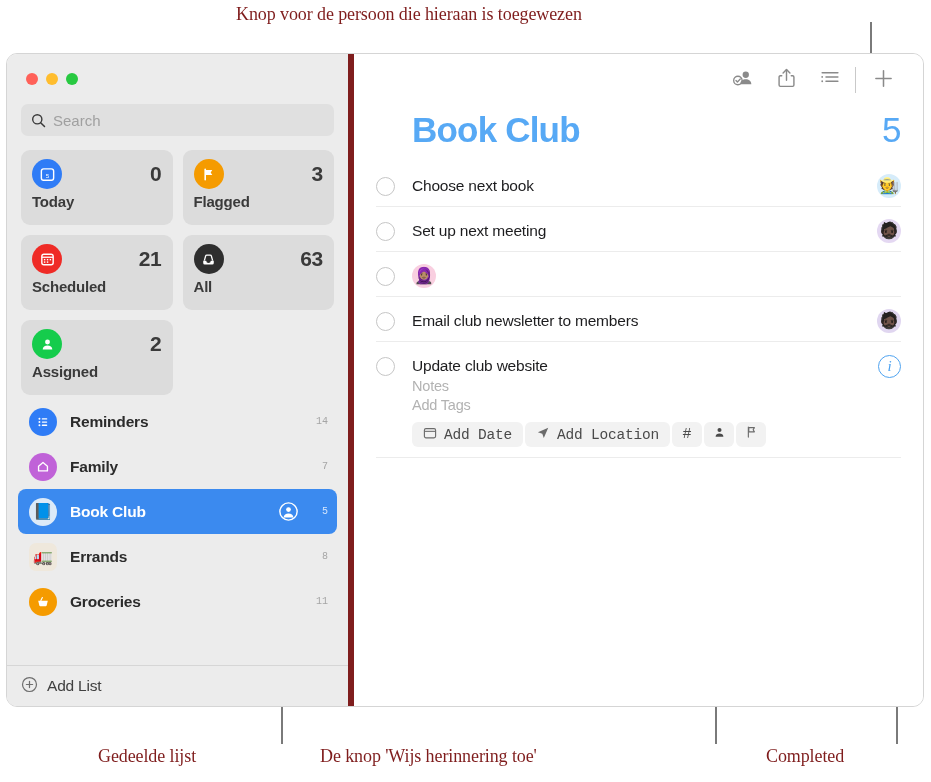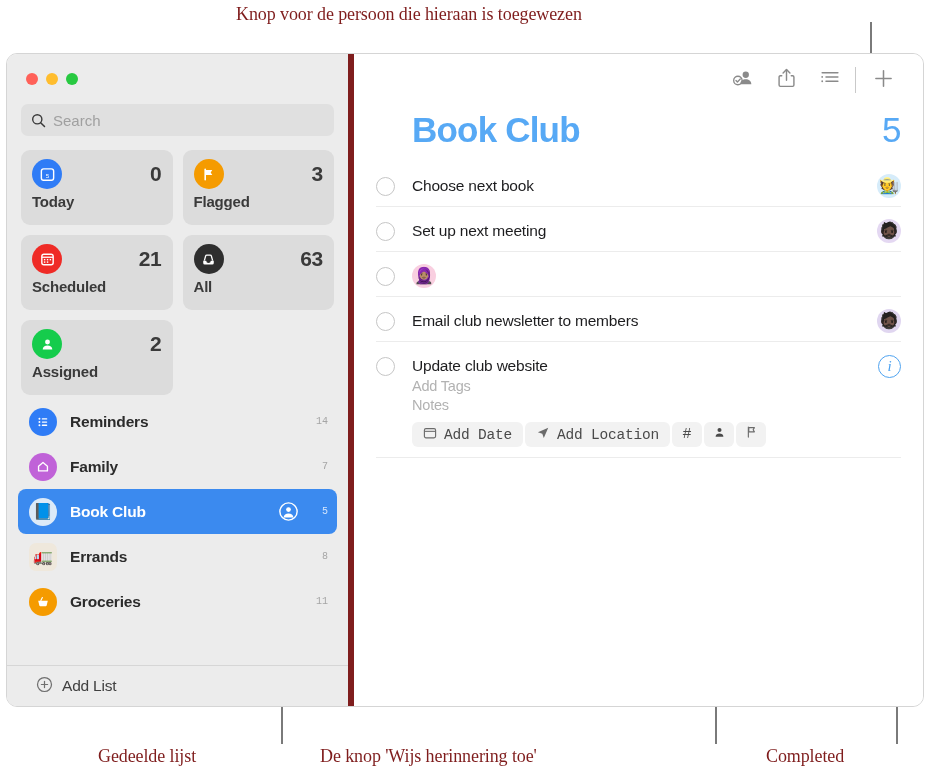--- a/index.html
+++ b/index.html
@@ -177,21 +177,21 @@
     display: flex;
     align-items: center;
   }
 
   .addlist-bar {
     height: 40px;
     border-top: 1px solid #d6d6d6;
     background: #ececec;
     display: flex;
     align-items: center;
-    padding-left: 29px;
+    padding-left: 14px;
     gap: 9px;
   }
   .addlist-label {
     font-size: 15.5px;
     color: #404040;
     letter-spacing: -0.2px;
   }
 
   
   .main {
@@ -617,22 +617,22 @@
             <div class="avatar" style="background:#e0d6f0;">
               <span>🧔🏿</span>
             </div>
           </div>
         </div>
 
         <div class="rem-row">
           <div class="rem-circle"></div>
           <div class="rem-body">
             <div class="rem-title">Update club website</div>
+            <div class="rem-sub">Notes</div>
             <div class="rem-sub">Add Tags</div>
-            <div class="rem-sub">Notes</div>
             <div class="detail-actions">
 
               <div class="chip">
                 <span>
                   <svg width="14" height="14" viewBox="0 0 16 16">
                       <rect x="1.6" y="3" width="12.8" height="10.6" rx="1.8" fill="none" stroke="#6b6b6b" stroke-width="1.3"></rect>
                       <line x1="1.6" y1="6.1" x2="14.4" y2="6.1" stroke="#6b6b6b" stroke-width="1.2"></line>
                     </svg>
                 </span>
                 <span>Add Date</span>

